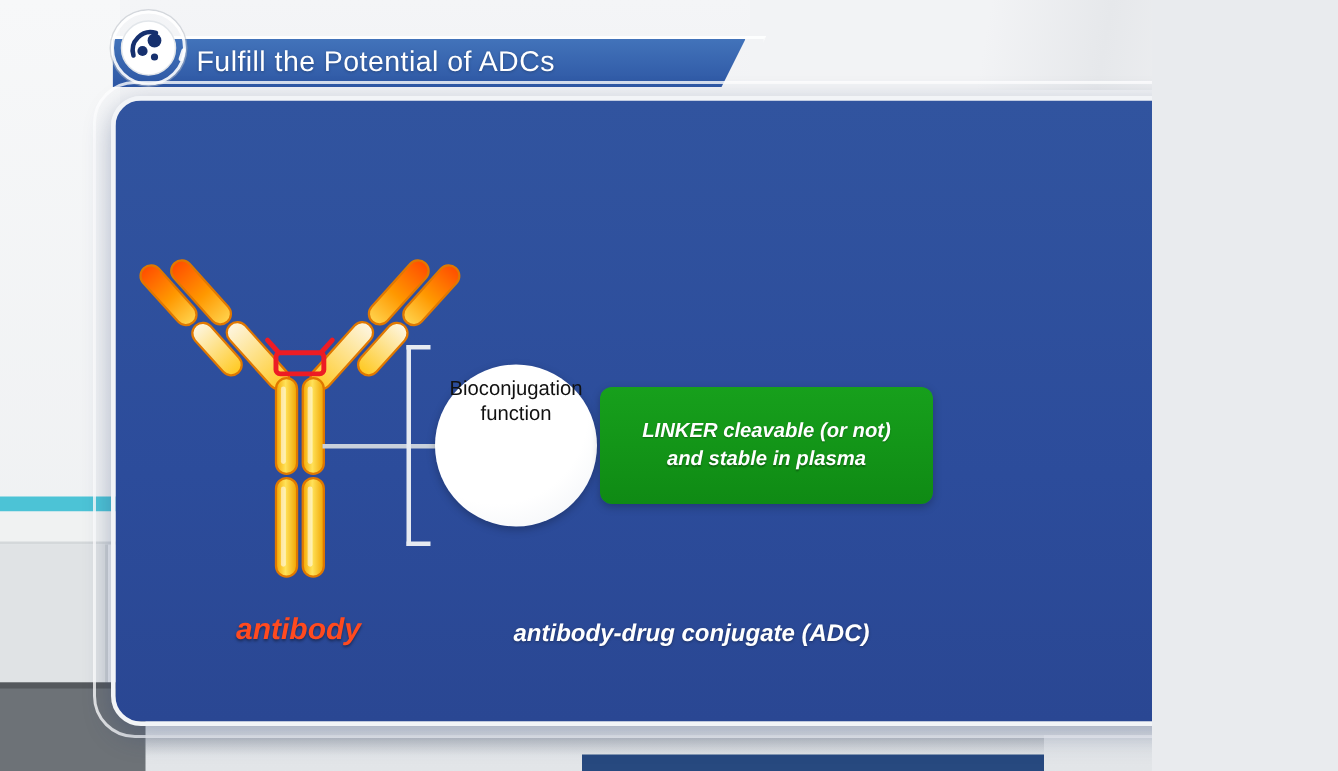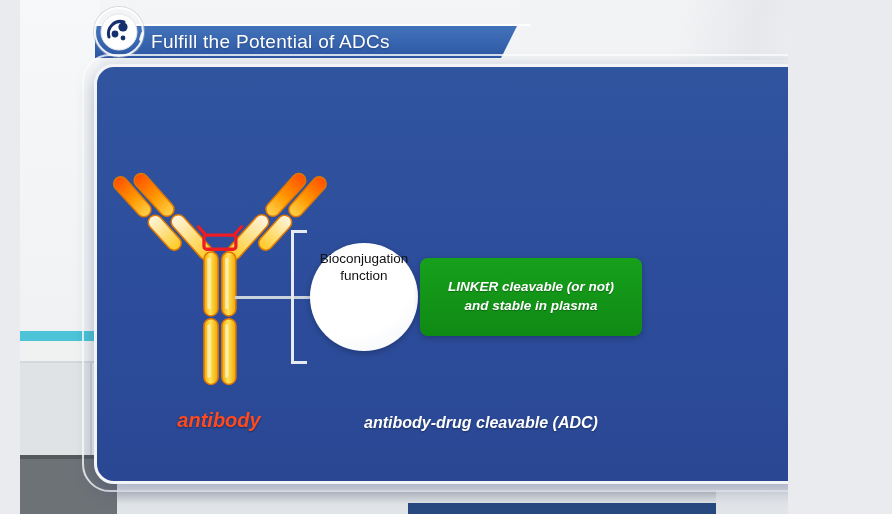--- a/index.html
+++ b/index.html
@@ -1,18 +1,18 @@
 <!DOCTYPE html>
 <html><head>
 <meta charset="utf-8">
 <style>
   * { margin:0; padding:0; box-sizing:border-box; }
   body { font-family:"Liberation Sans", sans-serif; background:#e9ebee; }
   .stage { position:relative; width:768px; height:514px; overflow:hidden;
-           background:linear-gradient(180deg,#f4f5f7 0%,#e9ebee 55%,#e2e5e8 100%);margin-left:20px; }
+           background:linear-gradient(180deg,#f4f5f7 0%,#e9ebee 55%,#e2e5e8 100%); }
   .abs { position:absolute; }
 
   
   .wall-left   { left:0; top:0; width:80px; height:514px; background:linear-gradient(180deg,#f7f8f9,#eceef0); }
   .teal-strip  { left:0; top:331px; width:82px; height:10px; background:#4cc3d6; }
   .counter-left{ left:0; top:341px; width:80px; height:22px; background:#f0f2f2; border-bottom:2px solid #d4d8da; }
   .cab-left    { left:0; top:363px; width:72px; height:95px; background:#e0e3e5; border-right:2px solid #cfd3d6; }
   .base-left   { left:0; top:455px; width:97px; height:59px; background:#6d7277; border-top:4px solid #55595d; }
   .ceiling-right { left:500px; top:0; width:392px; height:60px;
                    background:linear-gradient(100deg,#f2f3f5 40%,#e6e8eb 60%,#f0f1f3 80%); }
@@ -195,16 +195,16 @@
     <div class="abs biocircle">
       <span>Bioconjugation function</span>
     </div>
 
     <div class="abs linkerbox">
       <div>LINKER cleavable (or not)</div>
       <div>and stable in plasma</div>
     </div>
 
 
-    <div class="abs adc-text">antibody-drug cleavable (ADC)</div>
+    <div class="abs adc-text">antibody-drug conjugate (ADC)</div>
 
   </div>
 </div>
 
 </body></html>

